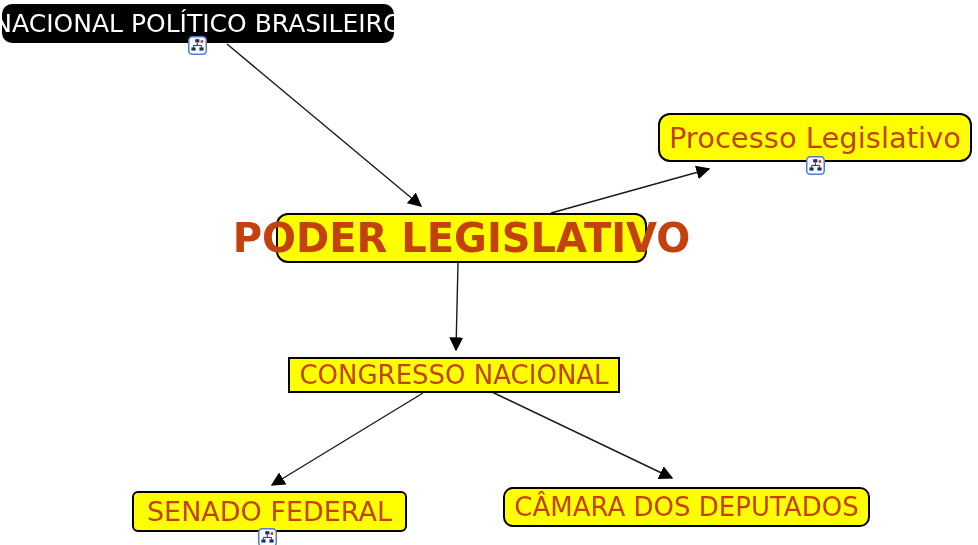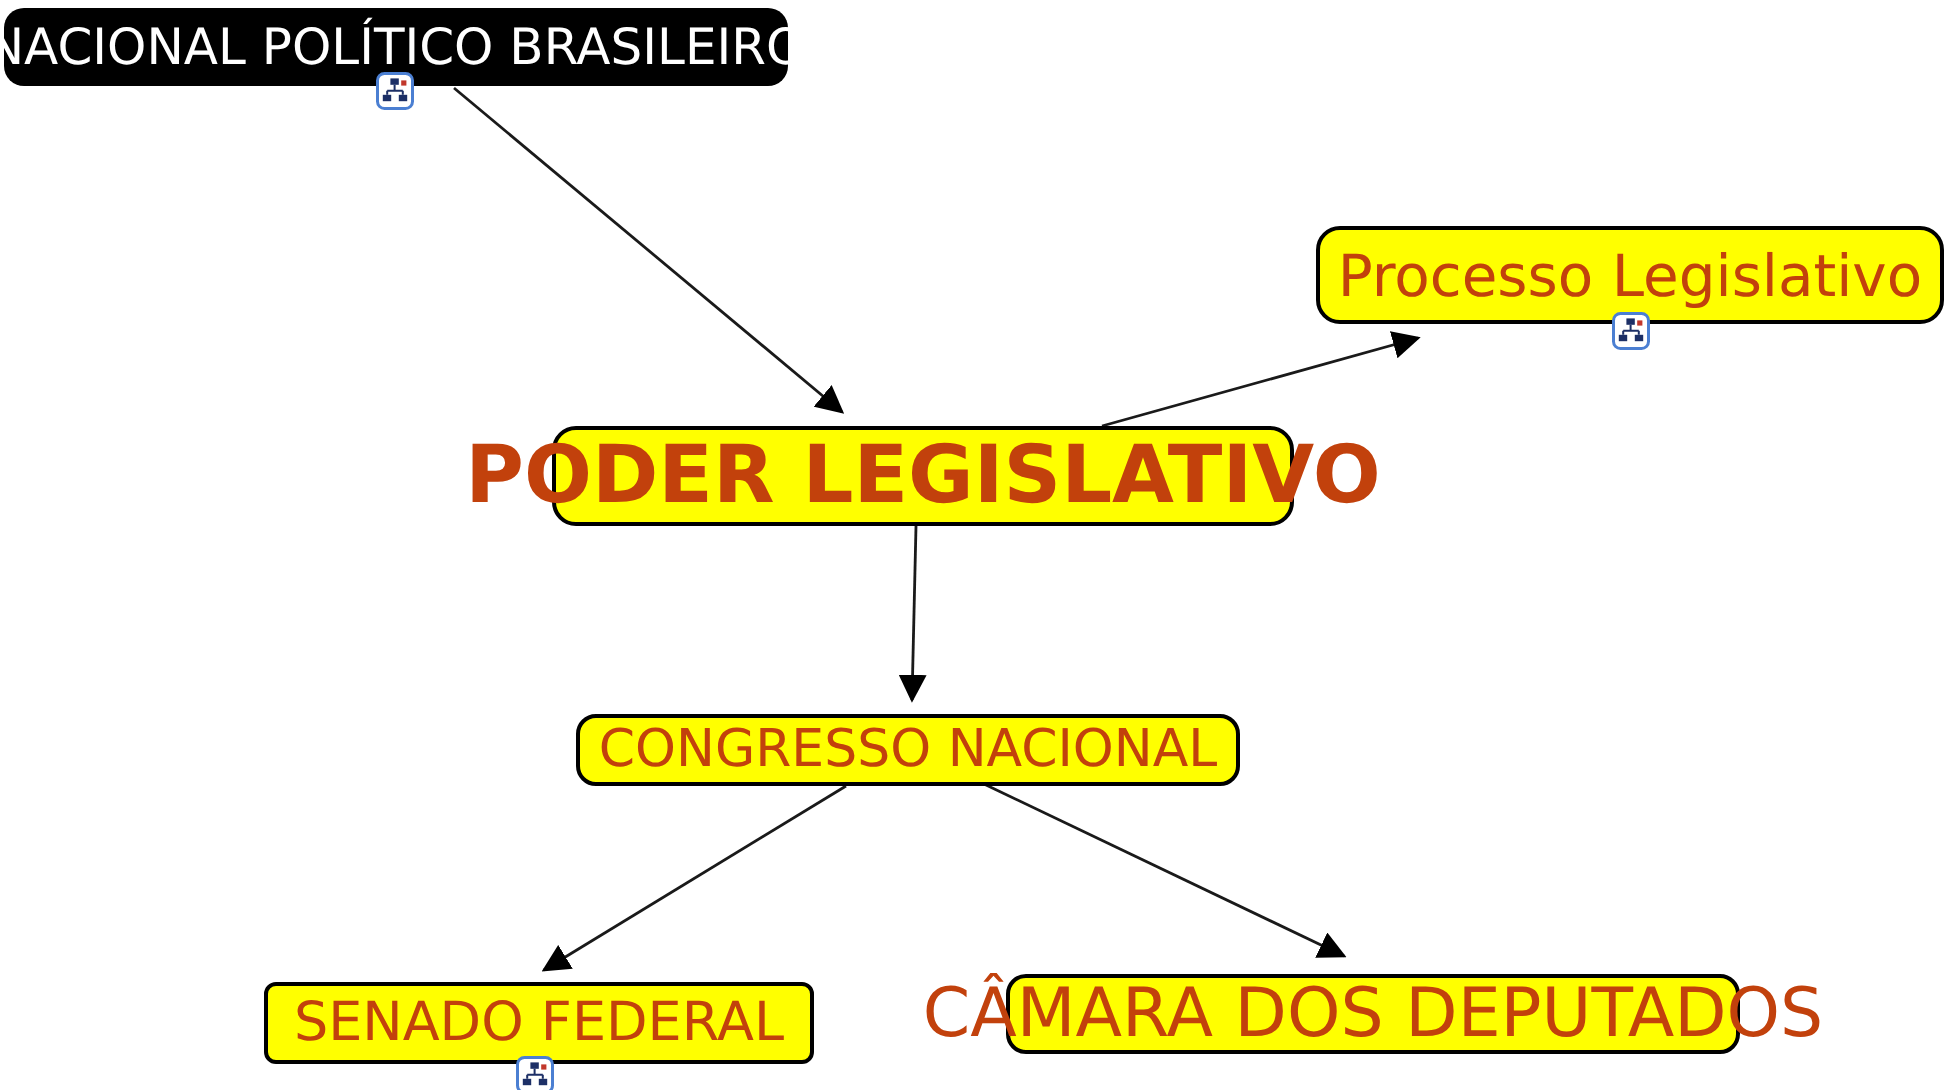--- a/index.html
+++ b/index.html
@@ -39,23 +39,23 @@
     border-radius: 12px;
   }
   .root {
     background: #000000;
     color: #ffffff;
     border-radius: 10px;
   }
   .node-sistema   { left: 2px;   top: 4px;   width: 392px; height: 39px; font-size: 25px; }
   .node-processo  { left: 658px; top: 113px; width: 314px; height: 49px; font-size: 29px; }
   .node-poder     { left: 276px; top: 213px; width: 371px; height: 50px; font-size: 40px; font-weight: bold; }
-  .node-congresso { left: 288px; top: 357px; width: 332px; height: 36px; font-size: 26px; border-radius: 10px; }
+  .node-congresso { left: 288px; top: 357px; width: 332px; height: 36px; font-size: 26px; border-radius: 0; }
   .node-senado    { left: 132px; top: 491px; width: 275px; height: 41px; font-size: 27px; border-radius: 6px; }
-  .node-camara    { left: 503px; top: 487px; width: 367px; height: 40px; font-size: 34px; border-radius: 10px; }
+  .node-camara    { left: 503px; top: 487px; width: 367px; height: 40px; font-size: 26px; border-radius: 10px; }
   .res-icon {
     position: absolute;
     width: 19px;
     height: 19px;
     cursor: pointer;
   }
   .icon-sistema  { left: 188px; top: 36px; }
   .icon-processo { left: 806px; top: 156px; }
   .icon-senado   { left: 258px; top: 528px; }
 </style>

